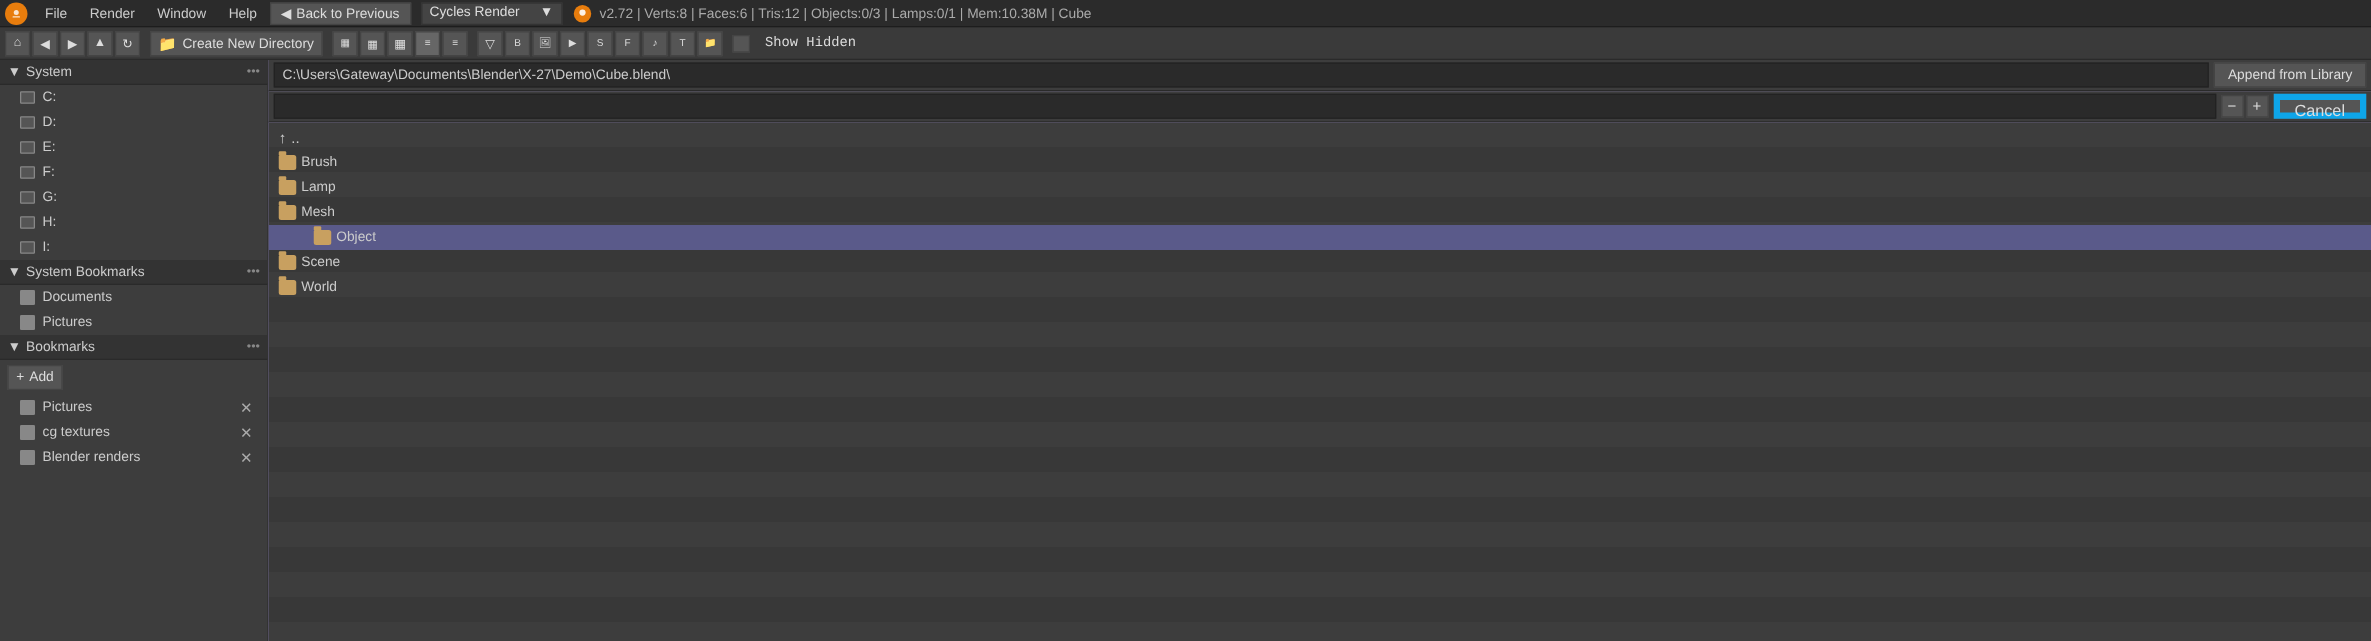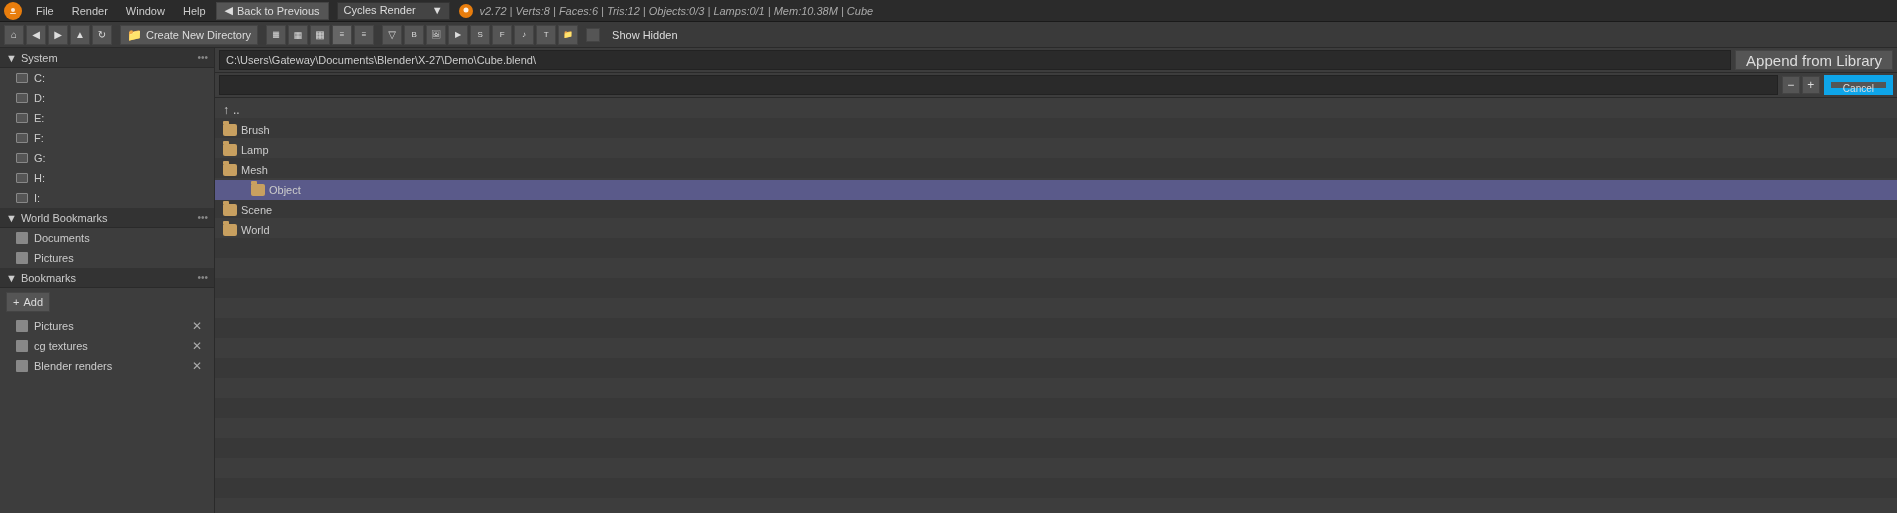--- a/index.html
+++ b/index.html
@@ -69,21 +69,20 @@
     }
     .blender-icon {
       width: 16px;
       height: 16px;
       margin-left: 6px;
     }
     .info-text {
       color: #aaa;
       font-size: 11px;
       margin-left: 4px;
-      font-style: italic;
     }
 
     
     .toolbar {
       background: #3a3a3a;
       height: 26px;
       display: flex;
       align-items: center;
       padding: 0 4px;
       gap: 2px;
@@ -223,21 +222,21 @@
       color: #ccc;
       padding: 2px 6px;
       font-size: 11px;
       height: 20px;
     }
     .append-btn {
       background: #555;
       border: 1px solid #444;
       color: #ddd;
       padding: 1px 10px;
-      font-size: 15px;
+      font-size: 11px;
       cursor: pointer;
       height: 20px;
       white-space: nowrap;
     }
     .search-bar {
       display: flex;
       align-items: center;
       gap: 4px;
       padding: 2px 4px;
       background: #3d3d3d;
@@ -263,24 +262,24 @@
       width: 18px;
       height: 18px;
       display: flex;
       align-items: center;
       justify-content: center;
       cursor: pointer;
       font-size: 12px;
     }
     .cancel-btn {
       background: #555;
-      border: 7px solid #0ea5e9;
+      border: 5px solid #0ea5e9;
       color: #ddd;
       padding: 1px 12px;
-      font-size: 10px;
+      font-size: 13px;
       cursor: pointer;
       height: 20px;
     }
 
     
     .file-browser {
       flex: 1;
       overflow: hidden;
       position: relative;
     }
@@ -398,21 +397,21 @@
   <button class="tool-btn icon-only" style="font-size:8px;">▶</button>
   <button class="tool-btn icon-only" style="font-size:8px;">S</button>
   <button class="tool-btn icon-only" style="font-size:8px;">F</button>
   <button class="tool-btn icon-only" style="font-size:8px;">♪</button>
   <button class="tool-btn icon-only" style="font-size:8px;">T</button>
   <button class="tool-btn icon-only" style="font-size:8px;">📁</button>
   <div class="tool-separator"></div>
 
   <div style="display:flex;align-items:center;gap:4px;">
     <button class="tool-btn icon-only" style="width:14px;height:14px;font-size:8px;background:#555;border:1px solid #444;"></button>
-    <span class="show-hidden-btn" style="background:none;border:none;cursor:default;">Show Hidden</span>
+    <span class="show-hidden-btn" style="background:none;border:none;cursor:default;font-family:Liberation Mono, monospace;">Show Hidden</span>
   </div>
 </div>
 
 <div class="main-layout">
 
   <div class="sidebar">
 
     <div class="sidebar-section-header">
       <div class="sidebar-section-title">
         <span>▼</span>
@@ -448,21 +447,21 @@
       </div>
       <div class="sidebar-item">
         <span class="drive-icon"></span>
         <span>I:</span>
       </div>
     </div>
 
     <div class="sidebar-section-header">
       <div class="sidebar-section-title">
         <span>▼</span>
-        <span>World Bookmarks</span>
+        <span>System Bookmarks</span>
       </div>
       <span class="sidebar-dots">•••</span>
     </div>
 
     <div>
       <div class="sidebar-item">
         <span class="bookmark-icon"></span>
         <span>Documents</span>
       </div>
       <div class="sidebar-item">

